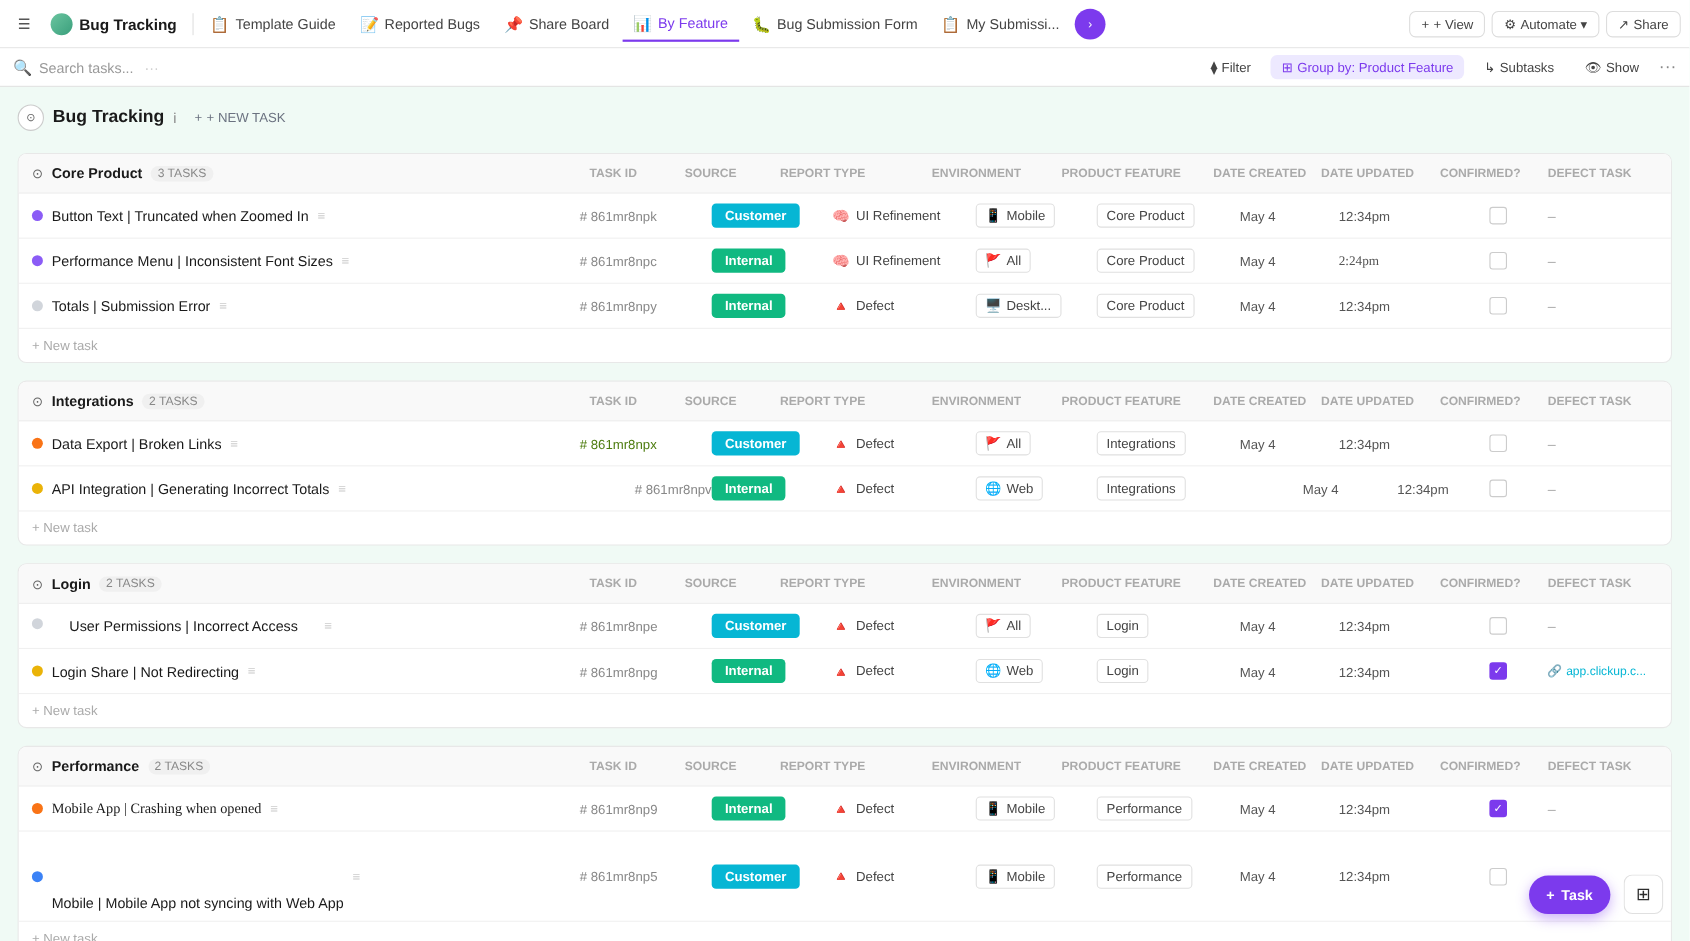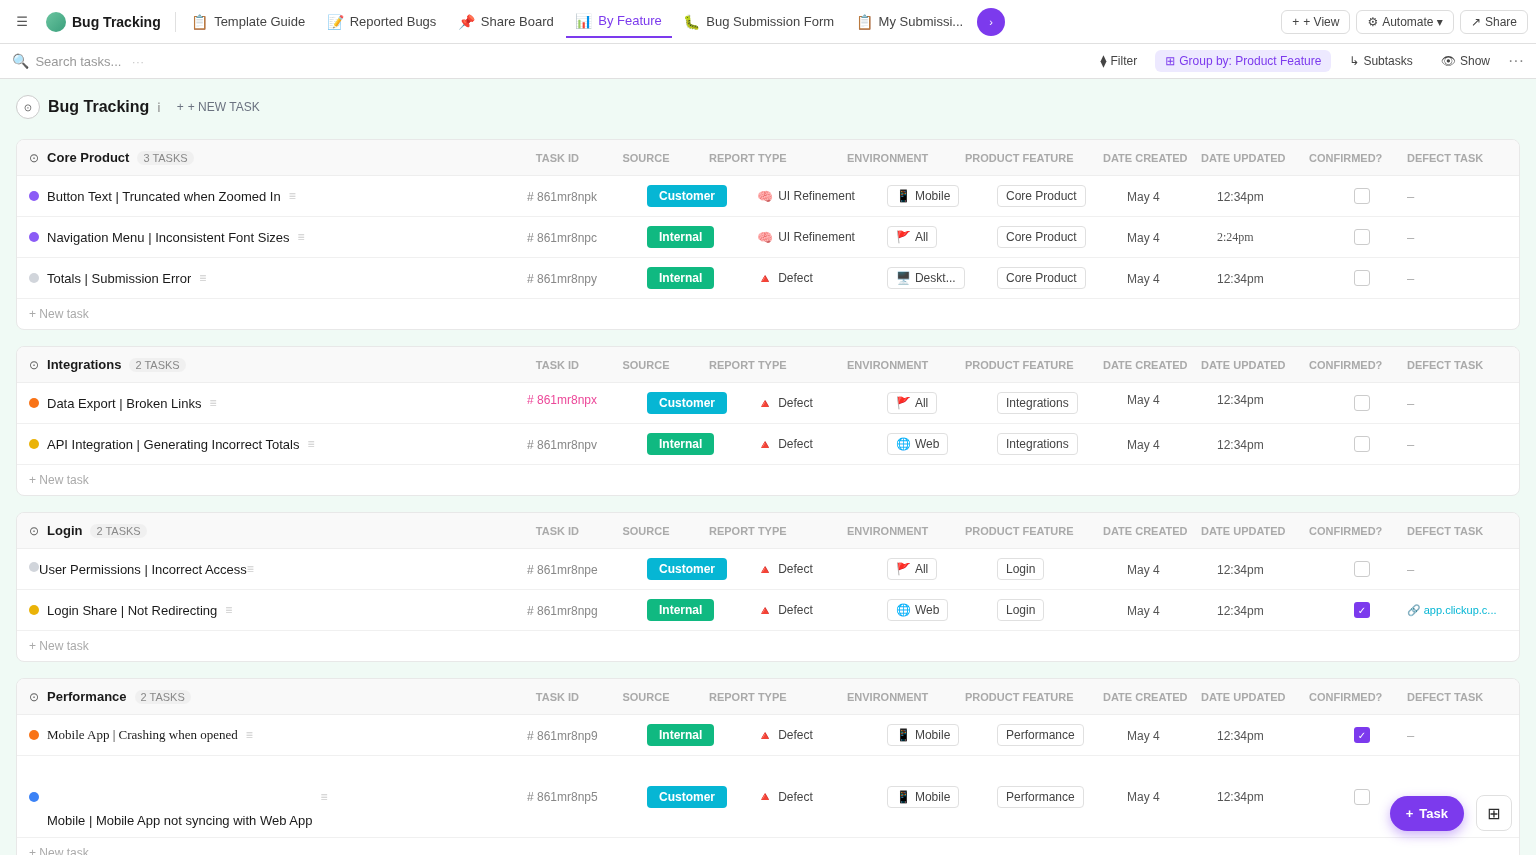--- a/index.html
+++ b/index.html
@@ -219,21 +219,21 @@
       <div style="width:90px;flex-shrink:0;display:flex;align-items:center;justify-content:center;">
         <div style="width:16px;height:16px;border:1px solid #ccc;border-radius:3px;background:#fff;"></div>
       </div>
       <div style="width:100px;flex-shrink:0;display:flex;align-items:center;">
         <span style="color:#aaa;">–</span>
       </div>
     </div>
         <div style="display: flex; align-items: center; padding: 9px 12px; border-bottom: 1px solid rgb(240, 240, 240); cursor: pointer; gap: 0px;">
       <div style="flex:1;display:flex;align-items:center;gap:8px;min-width:0;">
         <div style="width:10px;height:10px;border-radius:50%;background:#8b5cf6;flex-shrink:0;"></div>
-        <span style="font-size:13px;color:#1a1a1a;white-space:nowrap;overflow:hidden;text-overflow:ellipsis;">Navigation Menu | Inconsistent Font Sizes</span>
+        <span style="font-size:13px;color:#1a1a1a;white-space:nowrap;overflow:hidden;text-overflow:ellipsis;">Performance Menu | Inconsistent Font Sizes</span>
         <span style="color:#ccc;font-size:12px;">≡</span>
       </div>
       <div style="width:120px;flex-shrink:0;">
         <span style="font-size:12px;color:#888;"># 861mr8npc</span>
       </div>
       <div style="width:110px;flex-shrink:0;display:flex;align-items:center;">
         <div style="background:#10b981;color:#fff;padding:4px 12px;border-radius:4px;font-size:12px;font-weight:600;">Internal</div>
       </div>
       <div style="width:130px;flex-shrink:0;display:flex;align-items:center;gap:5px;">
         <span style="font-size:13px;">🧠</span>
@@ -314,28 +314,28 @@
     <span style="font-size:11px;color:#aaa;font-weight:600;padding-right:4px;">TASK ID</span>
     <span style="font-size:11px;color:#aaa;font-weight:600;width:110px;text-align:center;">SOURCE</span>
     <span style="font-size:11px;color:#aaa;font-weight:600;width:130px;">REPORT TYPE</span>
     <span style="font-size:11px;color:#aaa;font-weight:600;width:110px;">ENVIRONMENT</span>
     <span style="font-size:11px;color:#aaa;font-weight:600;width:130px;">PRODUCT FEATURE</span>
     <span style="font-size:11px;color:#aaa;font-weight:600;width:90px;">DATE CREATED</span>
     <span style="font-size:11px;color:#aaa;font-weight:600;width:100px;">DATE UPDATED</span>
     <span style="font-size:11px;color:#aaa;font-weight:600;width:90px;">CONFIRMED?</span>
     <span style="font-size:11px;color:#aaa;font-weight:600;width:100px;">DEFECT TASK</span>
   </div>
-        <div style="display: flex; padding: 9px 12px; border-bottom: 1px solid rgb(240, 240, 240); cursor: pointer; gap: 0px;">
+        <div style="display: flex; align-items: center; padding: 9px 12px; border-bottom: 1px solid rgb(240, 240, 240); cursor: pointer; gap: 0px;">
       <div style="flex:1;display:flex;align-items:center;gap:8px;min-width:0;">
         <div style="width:10px;height:10px;border-radius:50%;background:#f97316;flex-shrink:0;"></div>
         <span style="font-size:13px;color:#1a1a1a;white-space:nowrap;overflow:hidden;text-overflow:ellipsis;">Data Export | Broken Links</span>
         <span style="color:#ccc;font-size:12px;">≡</span>
       </div>
       <div style="width:120px;flex-shrink:0;">
-        <span style="font-size:12px;color:#ec4899;"># 861mr8npx</span>
+        <span style="font-size:12px;color:#4d7c0f;"># 861mr8npx</span>
       </div>
       <div style="width:110px;flex-shrink:0;display:flex;align-items:center;">
         <div style="background:#06b6d4;color:#fff;padding:4px 12px;border-radius:4px;font-size:12px;font-weight:600;">Customer</div>
       </div>
       <div style="width:130px;flex-shrink:0;display:flex;align-items:center;gap:5px;">
         <span style="font-size:13px;">🔺</span>
         <span style="font-size:12px;color:#444;">Defect</span>
       </div>
       <div style="width:110px;flex-shrink:0;display:flex;align-items:center;">
         <div style="display:inline-flex;align-items:center;gap:4px;padding:3px 8px;border:1px solid #e0e0e0;border-radius:4px;font-size:12px;color:#444;background:#fff;">
@@ -354,21 +354,21 @@
       <div style="width:100px;flex-shrink:0;">
         <span style="font-size:12px;color:#555;">12:34pm</span>
       </div>
       <div style="width:90px;flex-shrink:0;display:flex;align-items:center;justify-content:center;">
         <div style="width:16px;height:16px;border:1px solid #ccc;border-radius:3px;background:#fff;"></div>
       </div>
       <div style="width:100px;flex-shrink:0;display:flex;align-items:center;">
         <span style="color:#aaa;">–</span>
       </div>
     </div>
-        <div style="display: flex; align-items: center; padding: 9px 12px; border-bottom: 1px solid rgb(240, 240, 240); cursor: pointer; gap: 0px;">
+        <div style="display: flex; align-items: center; padding: 9px 12px; border-bottom: 1px solid rgb(240, 240, 240); cursor: pointer; gap: 0px; text-align: right;">
       <div style="flex:1;display:flex;align-items:center;gap:8px;min-width:0;">
         <div style="width:10px;height:10px;border-radius:50%;background:#eab308;flex-shrink:0;"></div>
         <span style="font-size:13px;color:#1a1a1a;white-space:nowrap;overflow:hidden;text-overflow:ellipsis;">API Integration | Generating Incorrect Totals</span>
         <span style="color:#ccc;font-size:12px;">≡</span>
       </div>
       <div style="width:120px;flex-shrink:0;">
         <span style="font-size:12px;color:#888;"># 861mr8npv</span>
       </div>
       <div style="width:110px;flex-shrink:0;display:flex;align-items:center;">
         <div style="background:#10b981;color:#fff;padding:4px 12px;border-radius:4px;font-size:12px;font-weight:600;">Internal</div>
@@ -413,21 +413,21 @@
     <span style="font-size:11px;color:#aaa;font-weight:600;width:110px;text-align:center;">SOURCE</span>
     <span style="font-size:11px;color:#aaa;font-weight:600;width:130px;">REPORT TYPE</span>
     <span style="font-size:11px;color:#aaa;font-weight:600;width:110px;">ENVIRONMENT</span>
     <span style="font-size:11px;color:#aaa;font-weight:600;width:130px;">PRODUCT FEATURE</span>
     <span style="font-size:11px;color:#aaa;font-weight:600;width:90px;">DATE CREATED</span>
     <span style="font-size:11px;color:#aaa;font-weight:600;width:100px;">DATE UPDATED</span>
     <span style="font-size:11px;color:#aaa;font-weight:600;width:90px;">CONFIRMED?</span>
     <span style="font-size:11px;color:#aaa;font-weight:600;width:100px;">DEFECT TASK</span>
   </div>
         <div style="display: flex; align-items: center; padding: 9px 12px; border-bottom: 1px solid rgb(240, 240, 240); cursor: pointer; gap: 0px;">
-      <div style="flex:1;display:flex;align-items:flex-start;gap:0;min-width:0;">
+      <div style="flex:1;display:flex;align-items:flex-start;gap:24px;min-width:0;">
         <div style="width:10px;height:10px;border-radius:50%;background:#d1d5db;flex-shrink:0;"></div>
         <span style="font-size:13px;color:#1a1a1a;white-space:nowrap;overflow:hidden;text-overflow:ellipsis;">User Permissions | Incorrect Access</span>
         <span style="color:#ccc;font-size:12px;">≡</span>
       </div>
       <div style="width:120px;flex-shrink:0;">
         <span style="font-size:12px;color:#888;"># 861mr8npe</span>
       </div>
       <div style="width:110px;flex-shrink:0;display:flex;align-items:center;">
         <div style="background:#06b6d4;color:#fff;padding:4px 12px;border-radius:4px;font-size:12px;font-weight:600;">Customer</div>
       </div>

